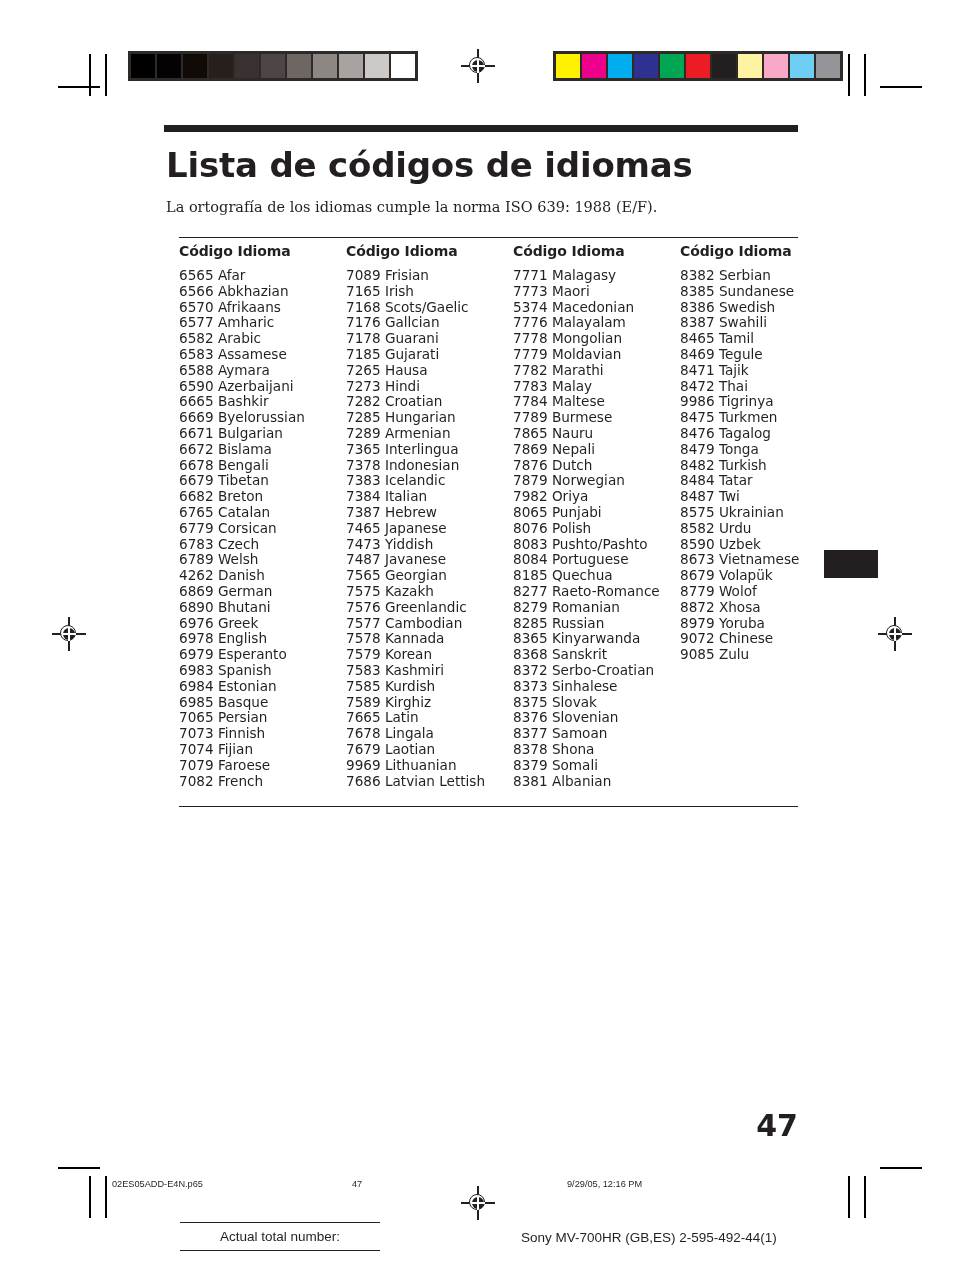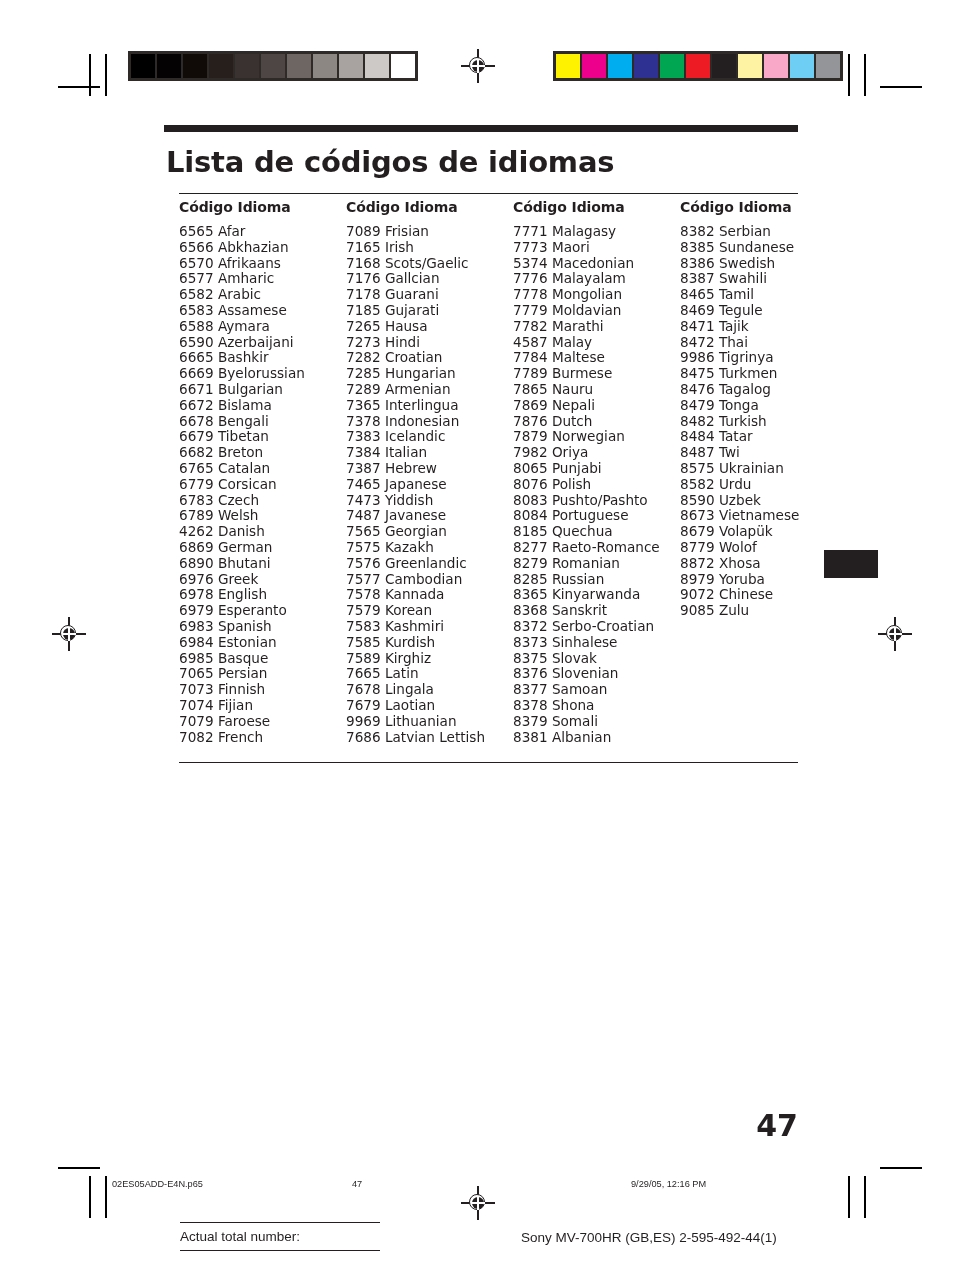--- a/index.html
+++ b/index.html
@@ -90,21 +90,21 @@
     width: 634px;
   }
   .title-rule {
     height: 7px;
     background: #231f20;
     margin-bottom: 13px;
   }
   .page-title {
     font-family: "DejaVu Sans", sans-serif;
     font-weight: bold;
-    font-size: 29px;
+    font-size: 34px;
     letter-spacing: -0.2px;
     color: #231f20;
     margin: 0 0 14px 2px;
   }
   .page-intro {
     font-family: "DejaVu Serif", serif;
     font-size: 14.5px;
     color: #231f20;
     margin: 0 0 22px 2px;
   }
@@ -175,39 +175,40 @@
     position: absolute;
     top: 1179px;
     left: 0;
     width: 954px;
     font-family: "Liberation Sans", sans-serif;
     font-size: 9.2px;
     color: #231f20;
   }
   .slug-row .slug-file { position: absolute; left: 112px; }
   .slug-row .slug-page { position: absolute; left: 352px; }
-  .slug-row .slug-date { position: absolute; left: 631px; }
+  .slug-row .slug-date { position: absolute; left: 567px; }
 
   .footer-block {
     position: absolute;
     top: 1222px;
     left: 0;
     width: 954px;
     font-family: "Liberation Sans", sans-serif;
     font-size: 13.5px;
     color: #231f20;
   }
   .footer-actual {
     position: absolute;
     left: 180px;
     top: 0;
     width: 200px;
     border-top: 1.4px solid #231f20;
     border-bottom: 1.4px solid #231f20;
     padding: 6px 0 6px 0;
+    text-align: center;
   }
   .footer-model {
     position: absolute;
     left: 521px;
     top: 8px;
   }
 </style>
 </head>
 <body>
 
@@ -281,20 +282,21 @@
     <div class="swatch" style="background: rgb(111, 206, 244);"></div>
     <div class="swatch" style="background: rgb(147, 149, 152);"></div>
   </div>
 
 <div class="page-content">
 
   <div class="title-rule"></div>
 
   <h1 class="page-title">Lista de códigos de idiomas</h1>
 
+  <p class="page-intro">La ortografía de los idiomas cumple la norma ISO 639: 1988 (E/F).</p>
 
   <div class="code-table">
 
     <div class="code-head-row">
       <div class="col">Código Idioma</div>
       <div class="col">Código Idioma</div>
       <div class="col">Código Idioma</div>
       <div class="col">Código Idioma</div>
     </div>
 
@@ -375,21 +377,21 @@
         </div>
       <div class="col">
           <ul id="col-2">
             <li>7771 Malagasy</li>
             <li>7773 Maori</li>
             <li>5374 Macedonian</li>
             <li>7776 Malayalam</li>
             <li>7778 Mongolian</li>
             <li>7779 Moldavian</li>
             <li>7782 Marathi</li>
-            <li>4587 Malay</li>
+            <li>7783 Malay</li>
             <li>7784 Maltese</li>
             <li>7789 Burmese</li>
             <li>7865 Nauru</li>
             <li>7869 Nepali</li>
             <li>7876 Dutch</li>
             <li>7879 Norwegian</li>
             <li>7982 Oriya</li>
             <li>8065 Punjabi</li>
             <li>8076 Polish</li>
             <li>8083 Pushto/Pashto</li>

